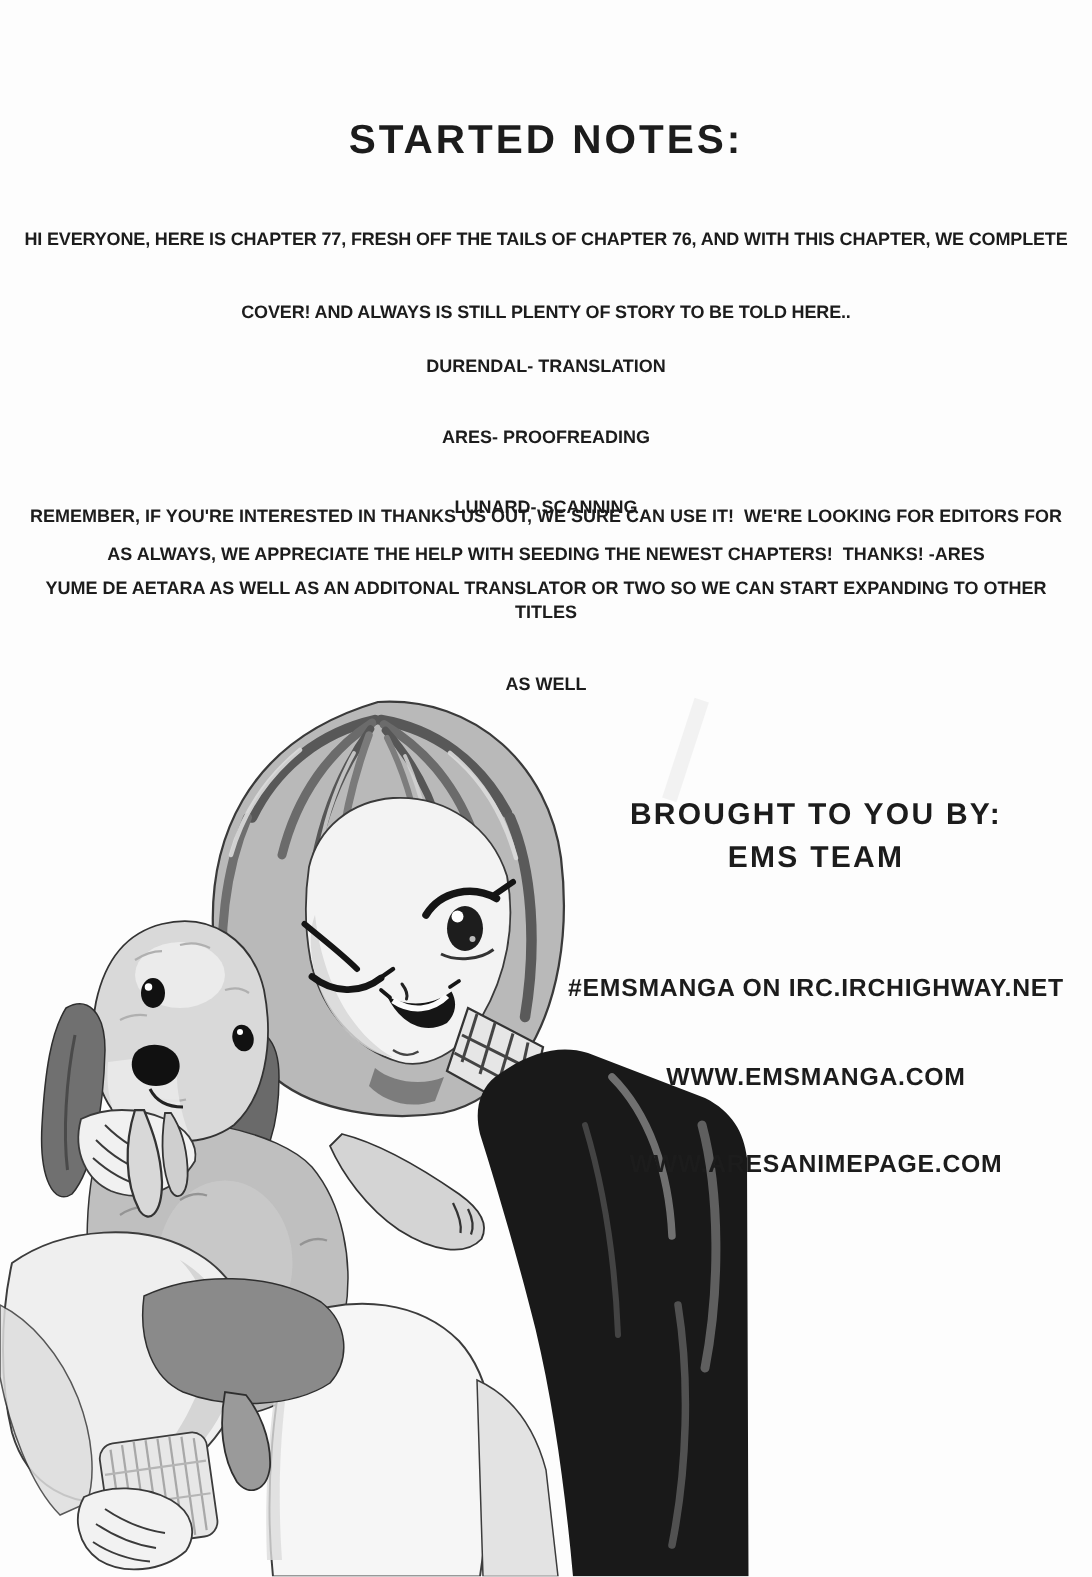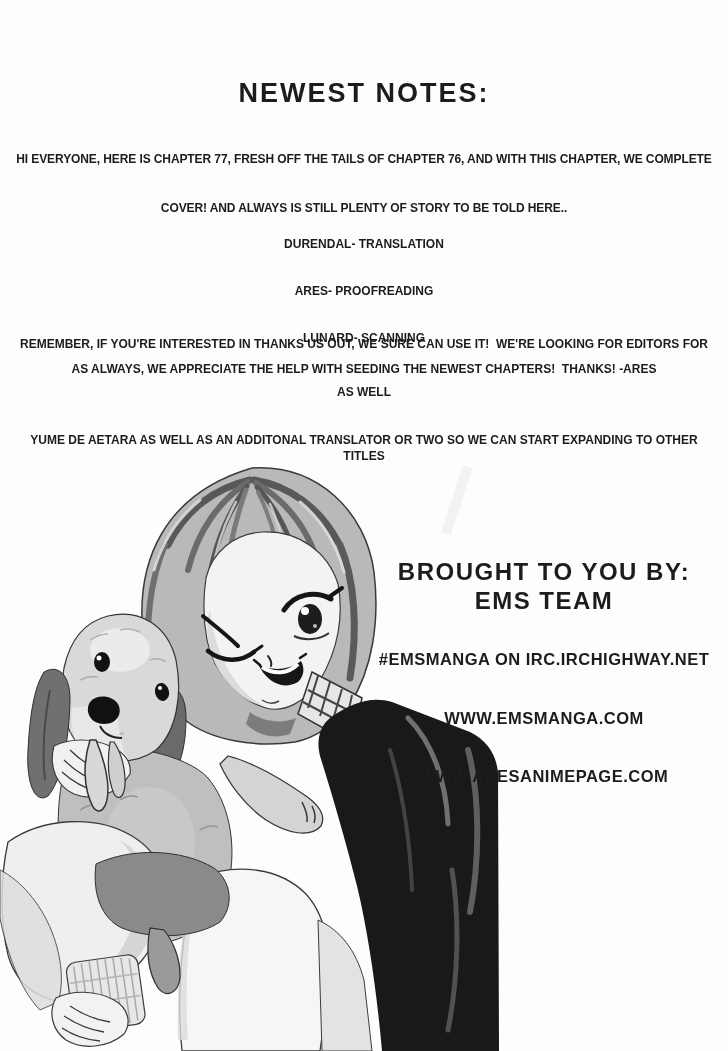--- a/index.html
+++ b/index.html
@@ -13,47 +13,47 @@
   }
   .page{position:absolute;inset:0;}
   .txt{position:absolute;left:14px;width:700px;text-align:center;
        font-weight:bold;white-space:pre-wrap;}
   .page-title{top:78px;font-size:27px;letter-spacing:2px;}
   .intro{top:119px;font-size:12px;line-height:16.2px;letter-spacing:-0.1px;}
   .credits{top:206px;font-size:12px;line-height:15.6px;}
   .recruit{top:304px;font-size:12px;line-height:16px;}
   .seeding{top:362px;font-size:12px;}
   .right-col{position:absolute;left:366px;width:356px;text-align:center;font-weight:bold;}
-  .brought{top:557px;font-size:24px;line-height:29px;letter-spacing:1.5px;}
+  .brought{top:529px;font-size:20px;line-height:29px;letter-spacing:1.5px;}
   .contact{top:611px;font-size:16.5px;line-height:19.5px;letter-spacing:0.5px;white-space:pre-wrap;}
   .illu{position:absolute;left:0;top:450px;width:500px;height:601px;}
   .ln{display:block;}
 </style>
 </head>
 <body>
 
 <div class="page">
 
-  <div class="txt page-title">NEWEST NOTES:</div>
+  <div class="txt page-title">STARTED NOTES:</div>
 
   <div class="txt intro">
     <span class="ln">HI EVERYONE, HERE IS CHAPTER 77, FRESH OFF THE TAILS OF CHAPTER 76, AND WITH THIS CHAPTER, WE COMPLETE</span>
     <span class="ln">COVER! AND ALWAYS IS STILL PLENTY OF STORY TO BE TOLD HERE..</span>
   </div>
 
   <div class="txt credits">
     <span class="ln">DURENDAL- TRANSLATION</span>
     <span class="ln">ARES- PROOFREADING</span>
     <span class="ln">LUNARD- SCANNING</span>
   </div>
 
   <div class="txt recruit">
     <span class="ln">REMEMBER, IF YOU'RE INTERESTED IN THANKS US OUT, WE SURE CAN USE IT!  WE'RE LOOKING FOR EDITORS FOR</span>
+    <span class="ln">YUME DE AETARA AS WELL AS AN ADDITONAL TRANSLATOR OR TWO SO WE CAN START EXPANDING TO OTHER TITLES</span>
     <span class="ln">AS WELL</span>
-    <span class="ln">YUME DE AETARA AS WELL AS AN ADDITONAL TRANSLATOR OR TWO SO WE CAN START EXPANDING TO OTHER TITLES</span>
   </div>
 
   <div class="txt seeding">AS ALWAYS, WE APPRECIATE THE HELP WITH SEEDING THE NEWEST CHAPTERS!  THANKS! -ARES</div>
 
   <svg class="illu" viewBox="0 0 500 601" xmlns="http://www.w3.org/2000/svg">
 
     <rect x="452" y="15" width="10" height="70" fill="#ebebeb" opacity="0.6" transform="rotate(18 457 50)"></rect>
 
     <g>
       <path d="M252,18 C318,14 366,62 374,122 C380,172 372,220 350,254 C335,275 315,288 295,292 C255,298 210,290 185,270 C160,250 145,215 142,170 C140,115 160,45 252,18 Z" fill="#b9b9b9" stroke="#3a3a3a" stroke-width="1.5"></path>

